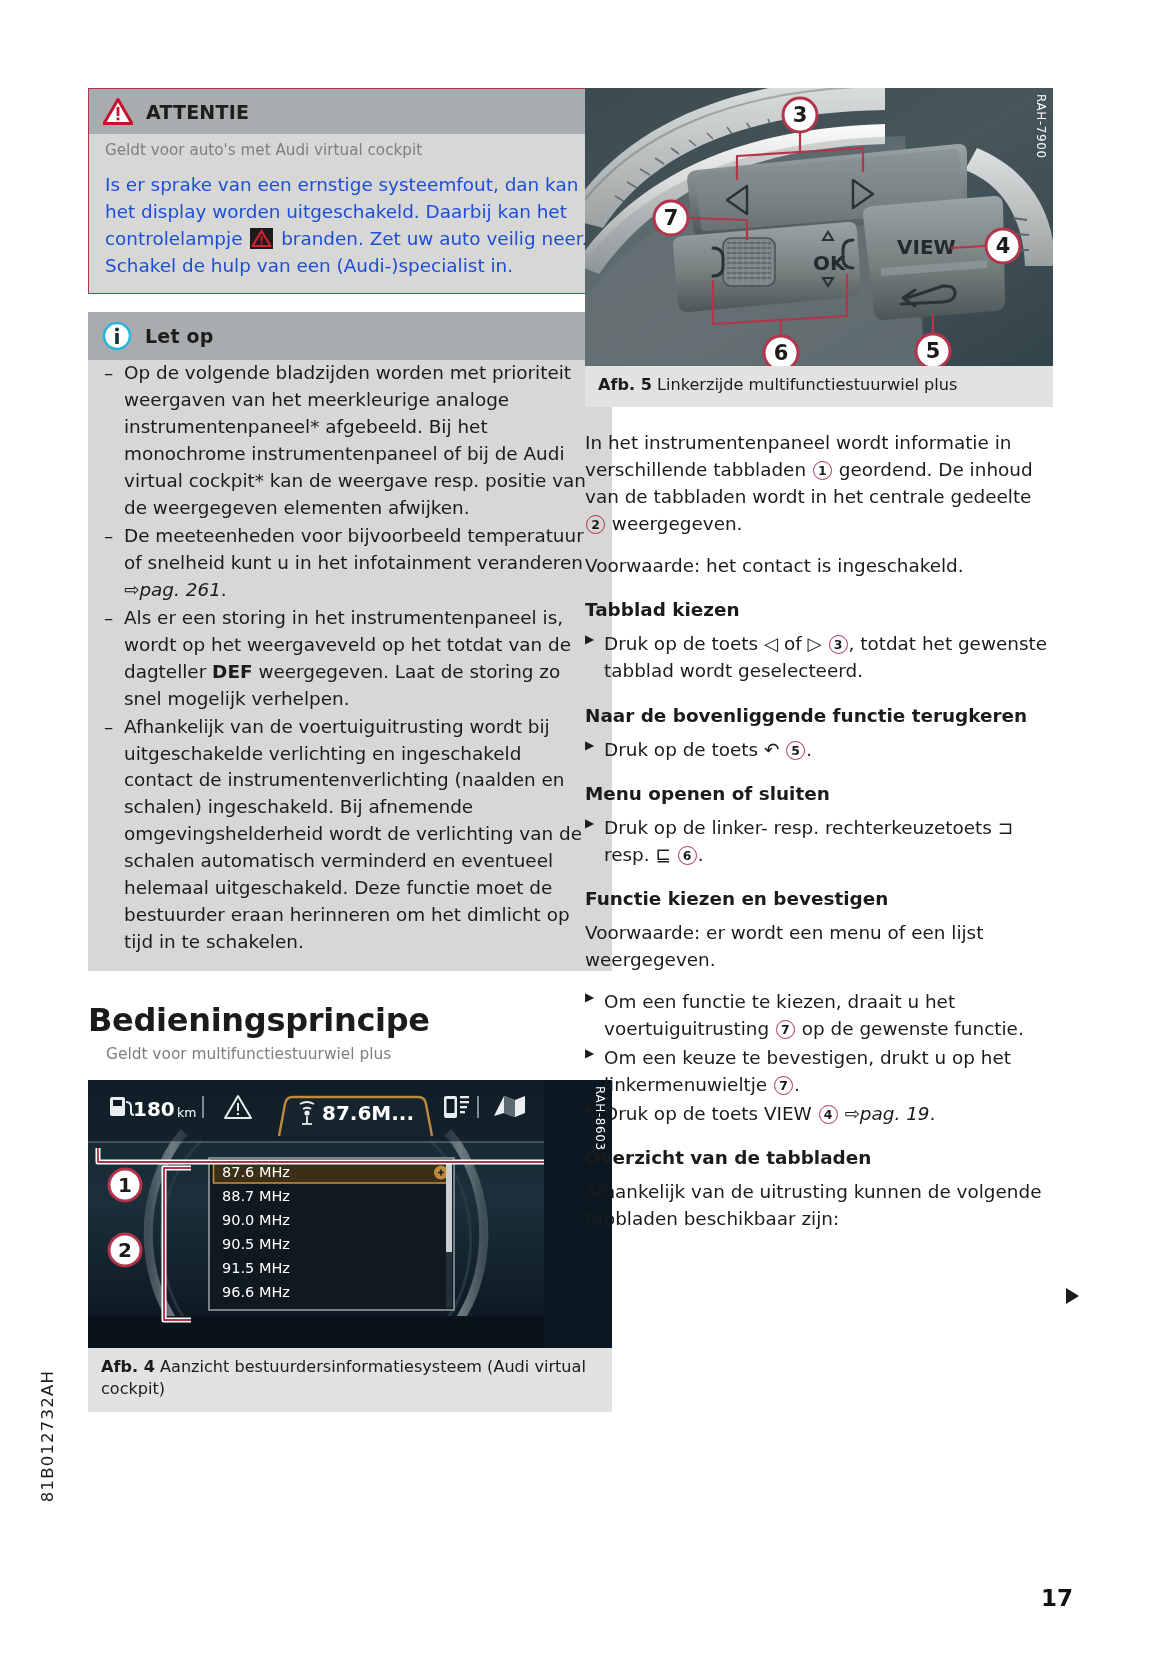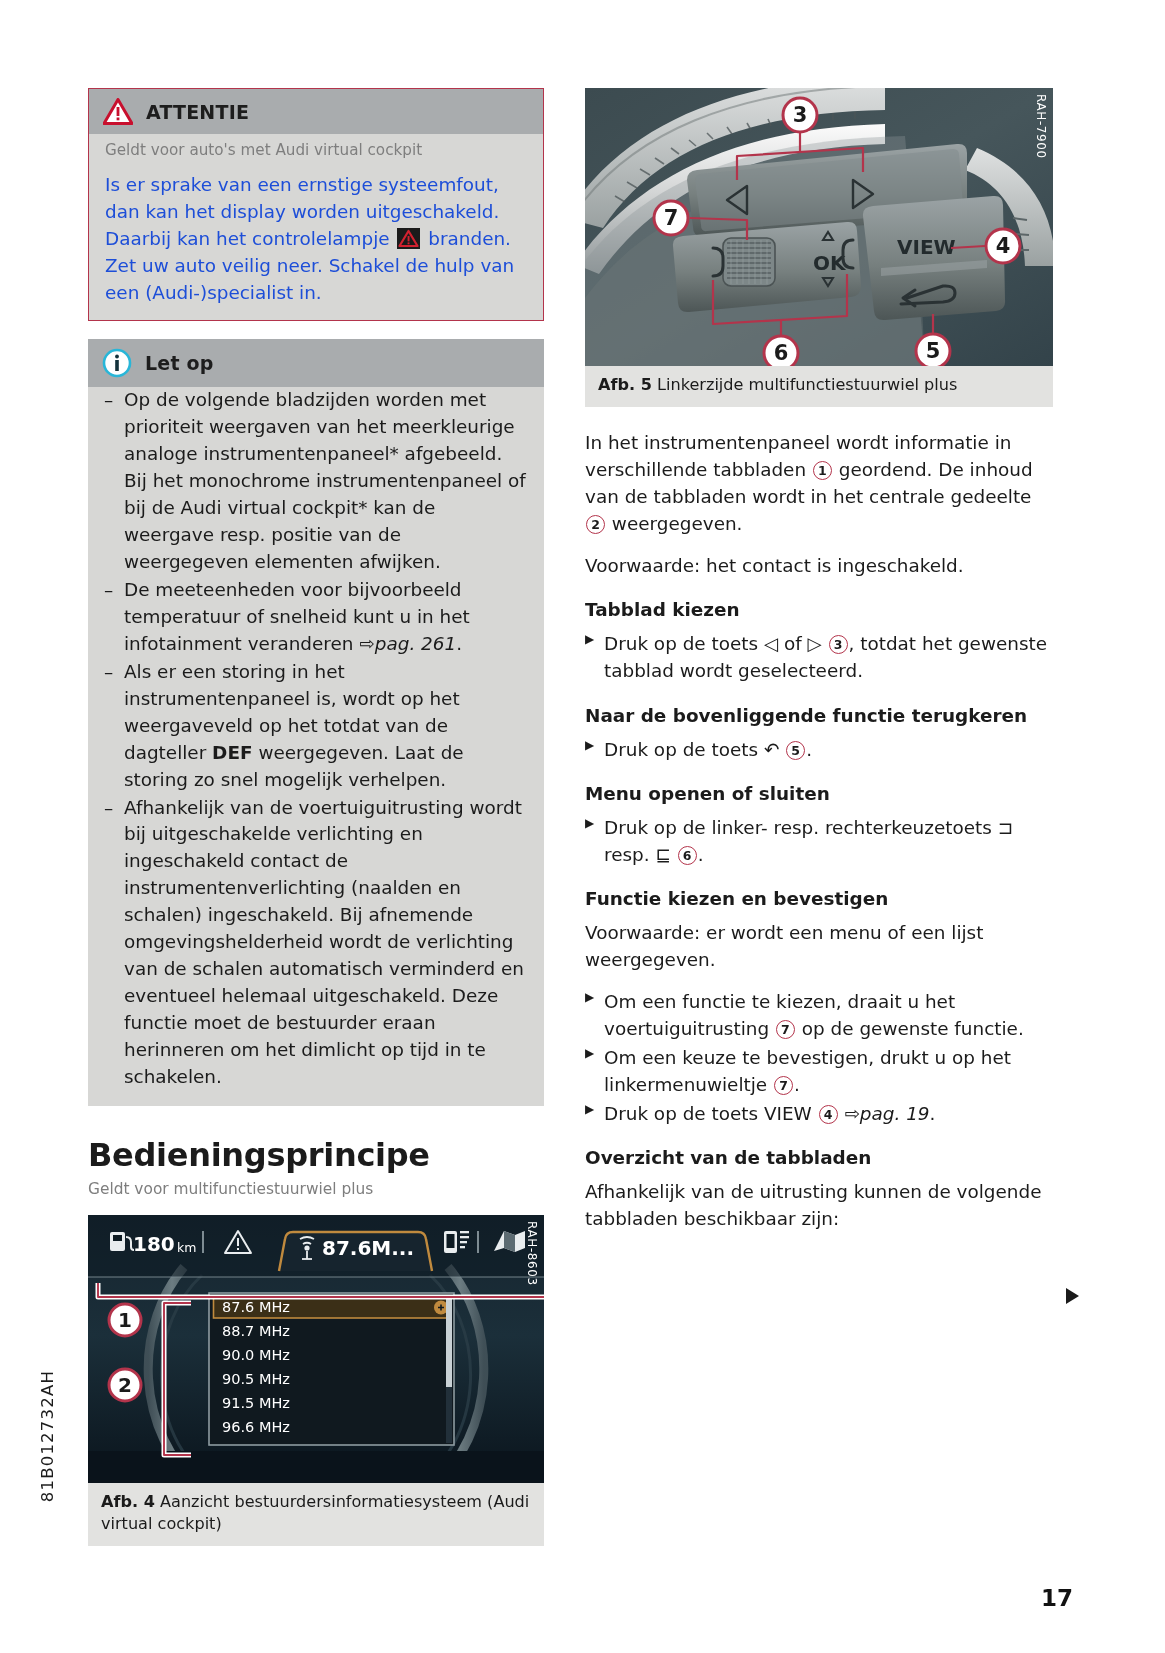--- a/index.html
+++ b/index.html
@@ -31,21 +31,21 @@
     writing-mode: vertical-rl; transform: rotate(180deg);
   }
 
   
   .page-num {
     position: absolute; right: 92px; bottom: 42px;
     font-size: 23px; font-weight: bold; color: #111;
   }
 
   
-  .col-left  { position: absolute; left: 88px;  top: 88px; width: 456px; border-radius: 17px; }
+  .col-left  { position: absolute; left: 88px;  top: 88px; width: 524px; border-radius: 17px; }
   .col-right { position: absolute; left: 585px; top: 88px; width: 468px; }
 
   
   .notice { width: 100%; margin-bottom: 18px; }
   .notice.attention { border: 1.4px solid #b3344b; }
   .notice-head {
     background: #a9acae; display: flex; align-items: center;
     padding: 9px 12px 9px 14px; gap: 13px;
   }
   .notice.note .notice-head { background: #a9acae; }
@@ -79,21 +79,21 @@
   .lamp svg { position:absolute; left:1px; top:1px; }
   
   .info-ico { width: 30px; height: 30px; flex: none; }
 
   
   h1.sect {
     font-size: 32px; font-weight: bold; letter-spacing: -0.3px;
     color: #1b1b1b; margin-top: 30px;
   }
   .sect-sub {
-    font-size: 15.4px; color: #7e7e7e; margin-top: 6px; margin-bottom: 17px;
+    font-size: 15.4px; color: #7e7e7e; margin-top: 6px; margin-bottom: 17px; margin-left: 18px;
   }
 
   
   .figure { width: 100%; }
   .fig-img { position: relative; width: 100%; overflow: hidden; }
   .fig-cap {
     background: #e2e2e0; padding: 8px 13px 11px 13px;
     font-size: 16.1px; line-height: 1.38; color: #1b1b1b;
   }
   .fig-cap b { font-weight: bold; margin-top: 8px; }

